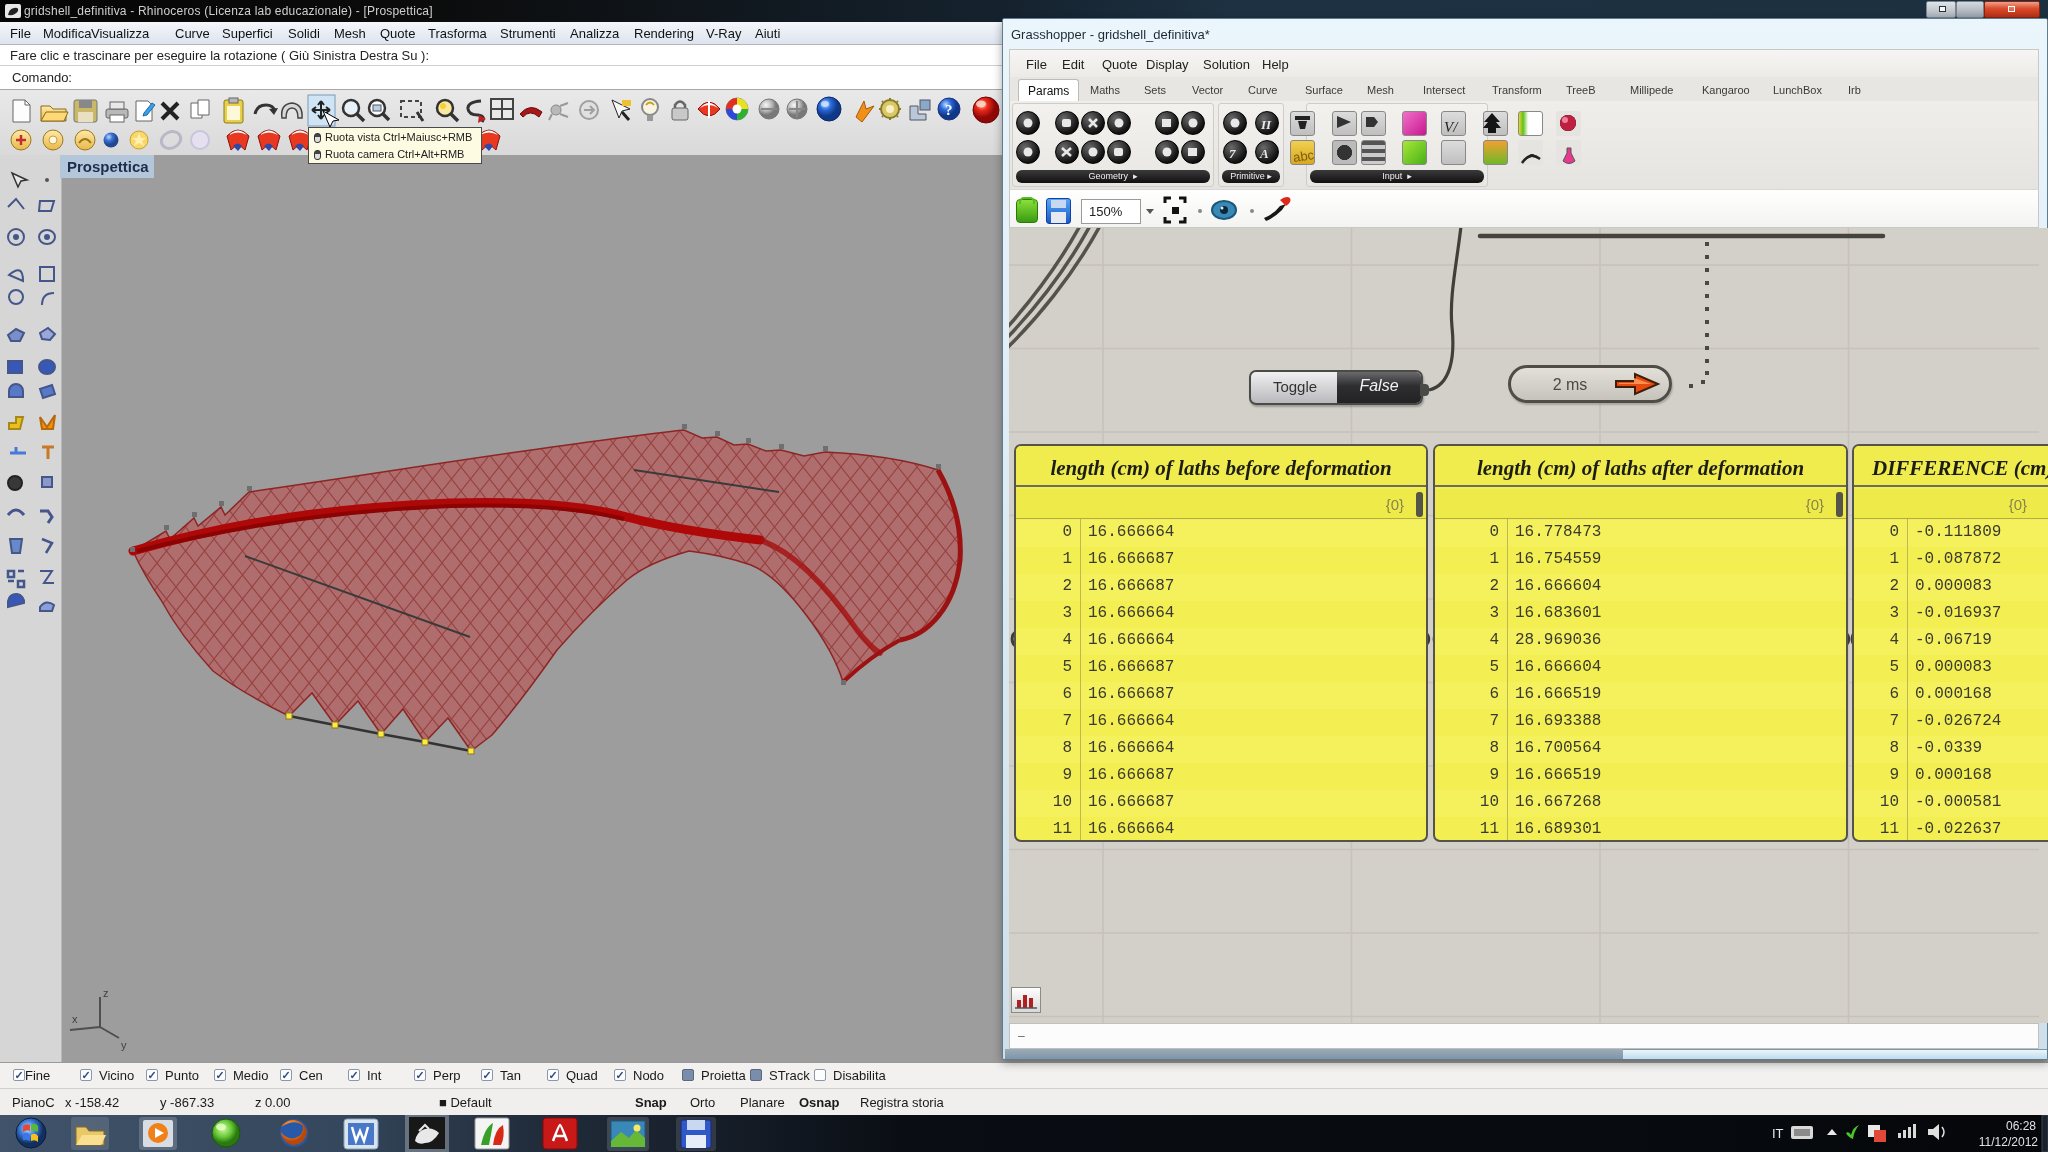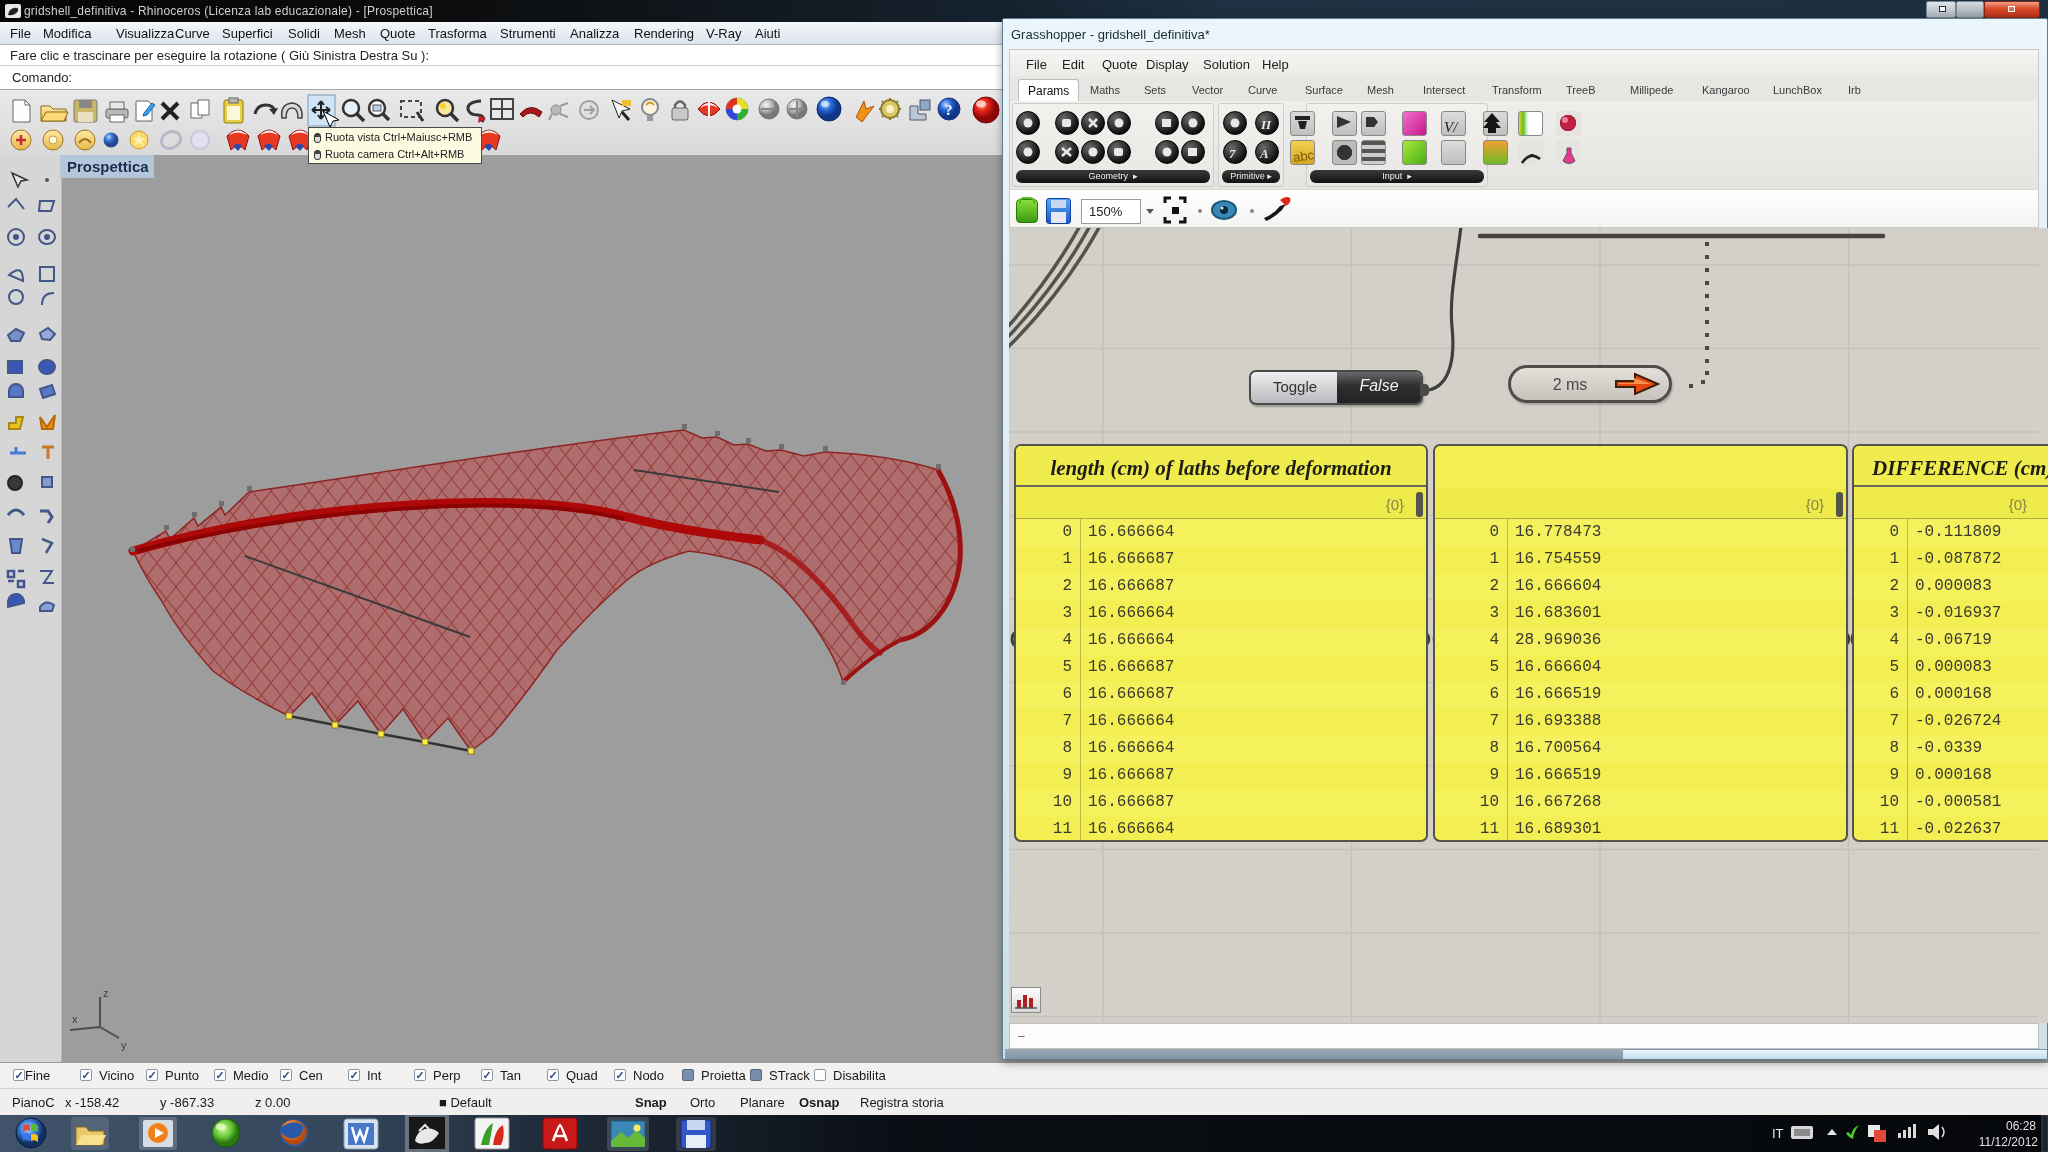--- a/index.html
+++ b/index.html
@@ -62,21 +62,21 @@
 <div class="abs" id="rtitle">
     <svg width="16" height="14" style="position:absolute;left:5px;top:4px">
       <rect width="16" height="14" fill="#e8e8e8" rx="2"></rect>
       <path d="M3,11 q1,-6 6,-7 q5,-1 4,3 q-3,5 -10,4 z" fill="#222"></path>
     </svg>
     <span class="txt">gridshell_definitiva - Rhinoceros (Licenza lab educazionale) - [Prospettica]</span>
   </div>
 <div class="abs" id="rmenu">
 <span style="left:10px">File</span>
     <span style="left:43px">Modifica</span>
-    <span style="left:116px">Visualizza</span>
+    <span style="left:91px">Visualizza</span>
     <span style="left:175px">Curve</span>
     <span style="left:222px">Superfici</span>
     <span style="left:288px">Solidi</span>
     <span style="left:334px">Mesh</span>
     <span style="left:380px">Quote</span>
     <span style="left:428px">Trasforma</span>
     <span style="left:500px">Strumenti</span>
     <span style="left:570px">Analizza</span>
     <span style="left:634px">Rendering</span>
     <span style="left:706px">V-Ray</span>
@@ -817,20 +817,21 @@
           <span class="pidx" style="left:0;width:56px">10</span>
           <span class="pval" style="left:72px">16.666687</span>
         </div>
   <div class="prow" style="top:371px">
           <span class="pidx" style="left:0;width:56px">11</span>
           <span class="pval" style="left:72px">16.666664</span>
         </div>
 
 </div>
 <div class="panel" style="left:424px;width:415px">
+  <div class="phead">length (cm) of laths after deformation</div>
   <div class="pzero">
           <span class="z">{0}</span>
           <div class="thumb"></div>
         </div>
   <div class="pdiv" style="left:72px"></div>
   <div class="prow" style="top:74px;background:#f5f15c">
           <span class="pidx" style="left:0;width:64px">0</span>
           <span class="pval" style="left:80px">16.778473</span>
         </div>
   <div class="prow" style="top:101px">

